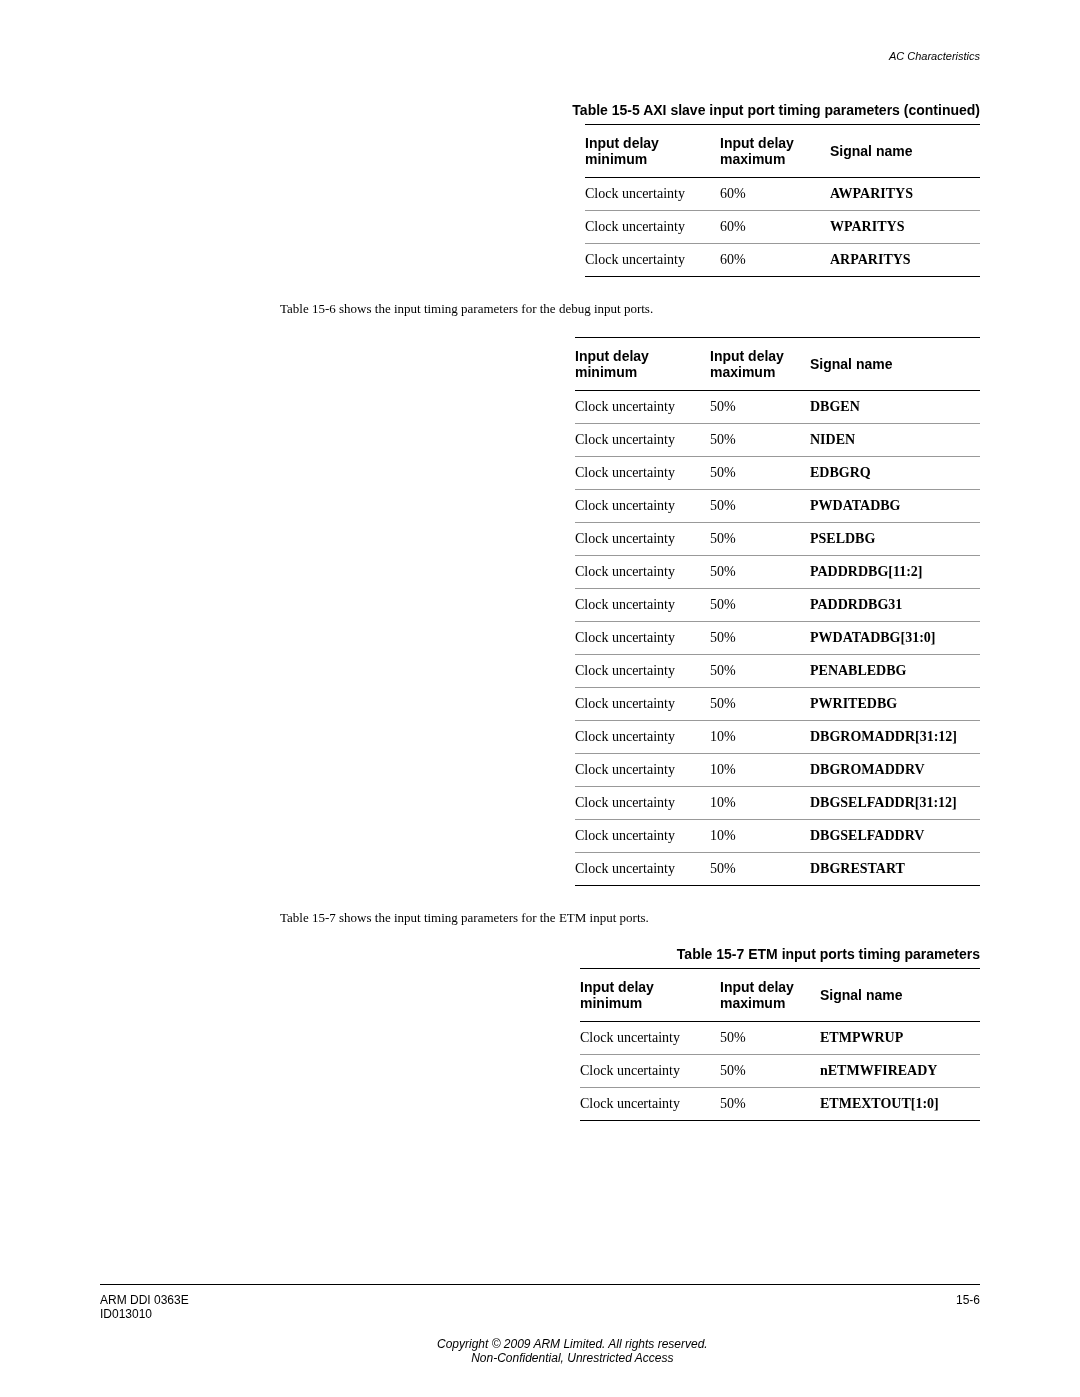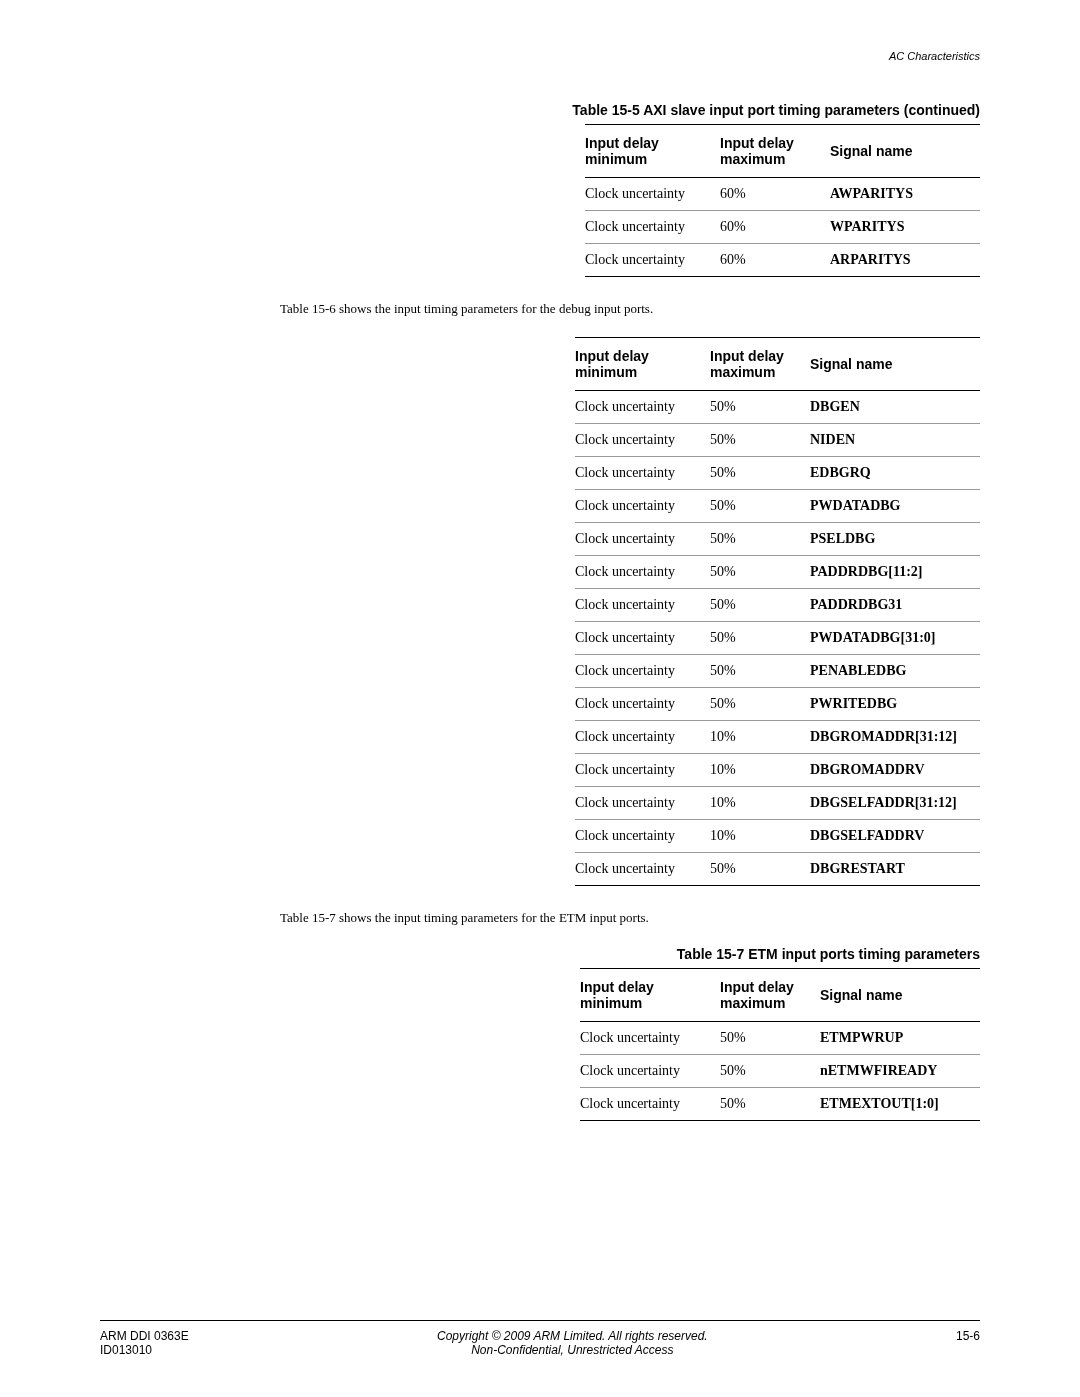--- a/index.html
+++ b/index.html
@@ -68,37 +68,38 @@
     .table1 th:nth-child(2), .table1 td:nth-child(2) { width: 110px; }
     .table1 th:nth-child(3), .table1 td:nth-child(3) { width: 150px; }
     .table2 th:nth-child(1), .table2 td:nth-child(1) { width: 135px; }
     .table2 th:nth-child(2), .table2 td:nth-child(2) { width: 100px; }
     .table2 th:nth-child(3), .table2 td:nth-child(3) { width: 170px; }
     .table3 th:nth-child(1), .table3 td:nth-child(1) { width: 140px; }
     .table3 th:nth-child(2), .table3 td:nth-child(2) { width: 100px; }
     .table3 th:nth-child(3), .table3 td:nth-child(3) { width: 160px; }
     .footer {
       position: absolute;
-      bottom: 40px;
+      bottom: 32px;
       left: 100px;
       right: 100px;
       border-top: 1px solid #000;
       padding-top: 8px;
       font-family: Arial, Helvetica, sans-serif;
       font-size: 12px;
       display: flex;
       justify-content: space-between;
       align-items: flex-start;
     }
     .footer-left {
       text-align: left;
     }
     .footer-center {
       text-align: center;
       font-style: italic;
+      margin-top: 44px;
     }
     .footer-right {
       text-align: center;
     }
     .table-wrapper {
         margin-left: 390px;
     }
     .table-wrapper-2 {
        margin-left: 390px;
     }

